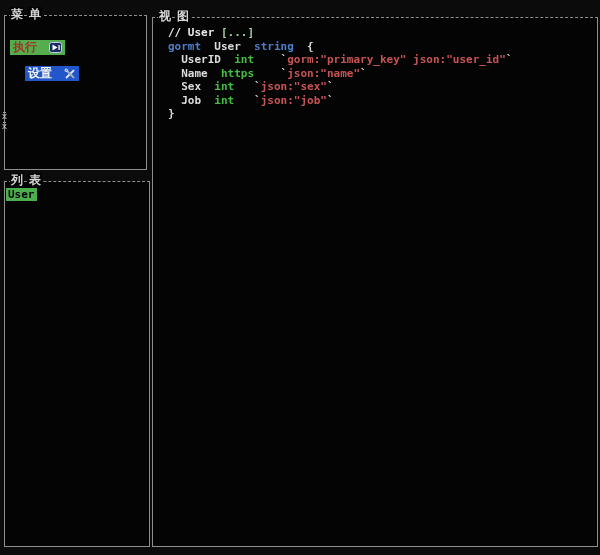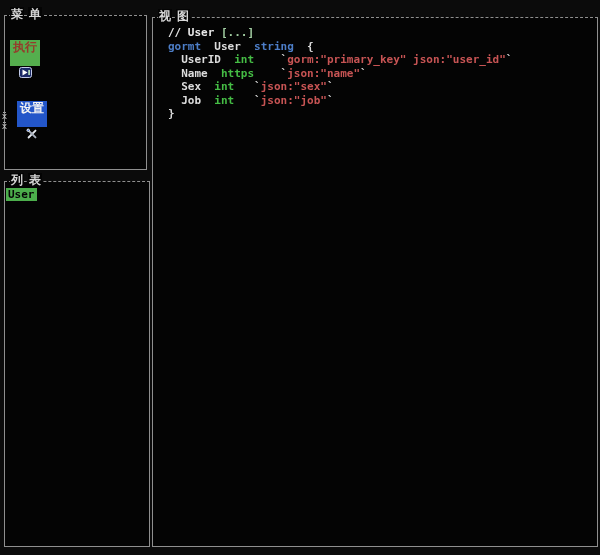--- a/index.html
+++ b/index.html
@@ -28,27 +28,26 @@
     display:flex; align-items:center; justify-content:center; background:#070707;
   }
   #url-bar a{
     color:var(--url-green); font-size:10px; letter-spacing:-0.35px;
     text-decoration:underline; white-space:nowrap; cursor:pointer;
   }
   
   #menu-panel{left:4px; top:15px; width:141px; height:153px;}
   .tui-button{
     position:absolute; display:flex; align-items:center; gap:12px;
-    height:26px; padding:0 3px; cursor:pointer; border:none;
+    height:15px; padding:0 3px; cursor:pointer; border:none;
     font-family:"DejaVu Sans", sans-serif; font-size:12px; font-weight:bold;
     line-height:15px;
-    flex-direction:column;
   }
   #run-button{left:5px; top:24px; background:var(--run-button-bg); color:var(--run-button-fg);}
-  #settings-button{left:12px; top:50px; background:var(--settings-button-bg); color:var(--settings-button-fg);margin-top:35px;}
+  #settings-button{left:20px; top:50px; background:var(--settings-button-bg); color:var(--settings-button-fg);}
   .btn-icon{display:inline-flex; flex:0 0 auto;}
   
   #border-marks{
     position:absolute; left:0; top:111px; width:9px; text-align:center;
     color:#c9c9c9; font-size:9px; line-height:10px; z-index:3;
   }
   #border-marks div{height:10px;}
   
   #list-panel{left:4px; top:181px; width:144px; height:364px;}
   #list-items{position:absolute; left:1px; top:4px; right:2px;}

